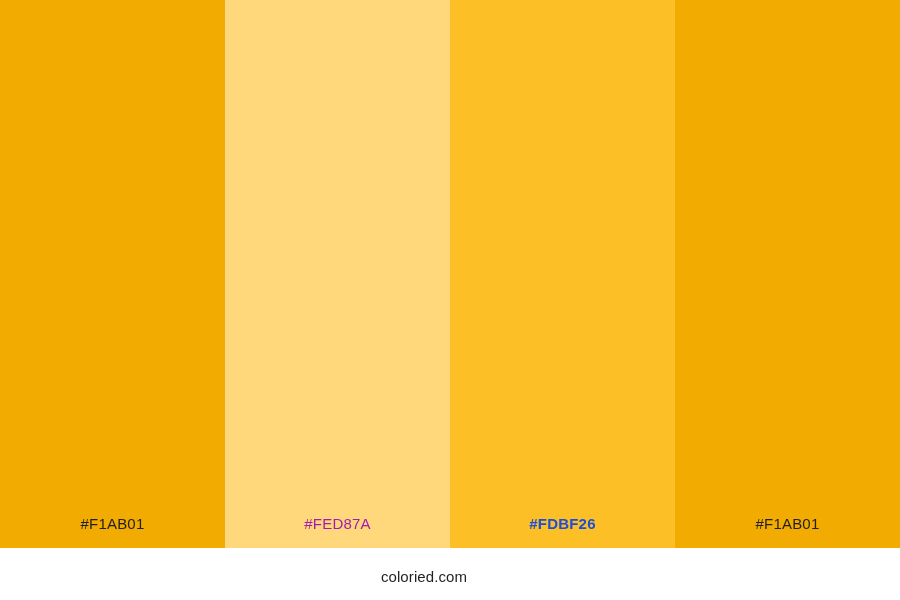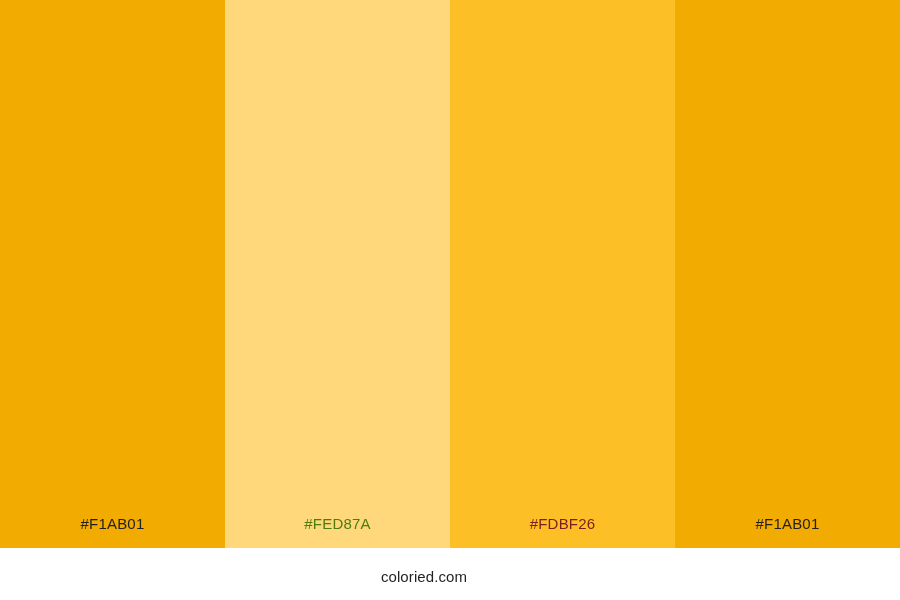--- a/index.html
+++ b/index.html
@@ -75,26 +75,26 @@
 
 <div class="palette-page">
 
   <div class="swatch-strip">
 
     <div class="swatch" style="background-color: rgb(241, 171, 1);">
       <span class="swatch-label" style="color: rgb(35, 31, 32);">#F1AB01</span>
     </div>
 
     <div class="swatch" style="background-color: rgb(254, 216, 122);">
-      <span class="swatch-label" style="color: #4d7c0f;">#FED87A</span>
+      <span class="swatch-label" style="color: #a21caf;">#FED87A</span>
     </div>
 
 
     <div class="swatch" style="background-color: rgb(253, 191, 38);">
-      <span class="swatch-label" style="color: #7f1d1d;">#FDBF26</span>
+      <span class="swatch-label" style="color: #1d4ed8; font-weight: bold;">#FDBF26</span>
     </div>
 
     <div class="swatch" style="background-color: rgb(241, 171, 1);">
       <span class="swatch-label" style="color: rgb(35, 31, 32);">#F1AB01</span>
     </div>
 
   </div>
 
   <div class="footer" style="background-color: rgb(255, 255, 255);">
     <span class="footer-text">coloried.com</span>

